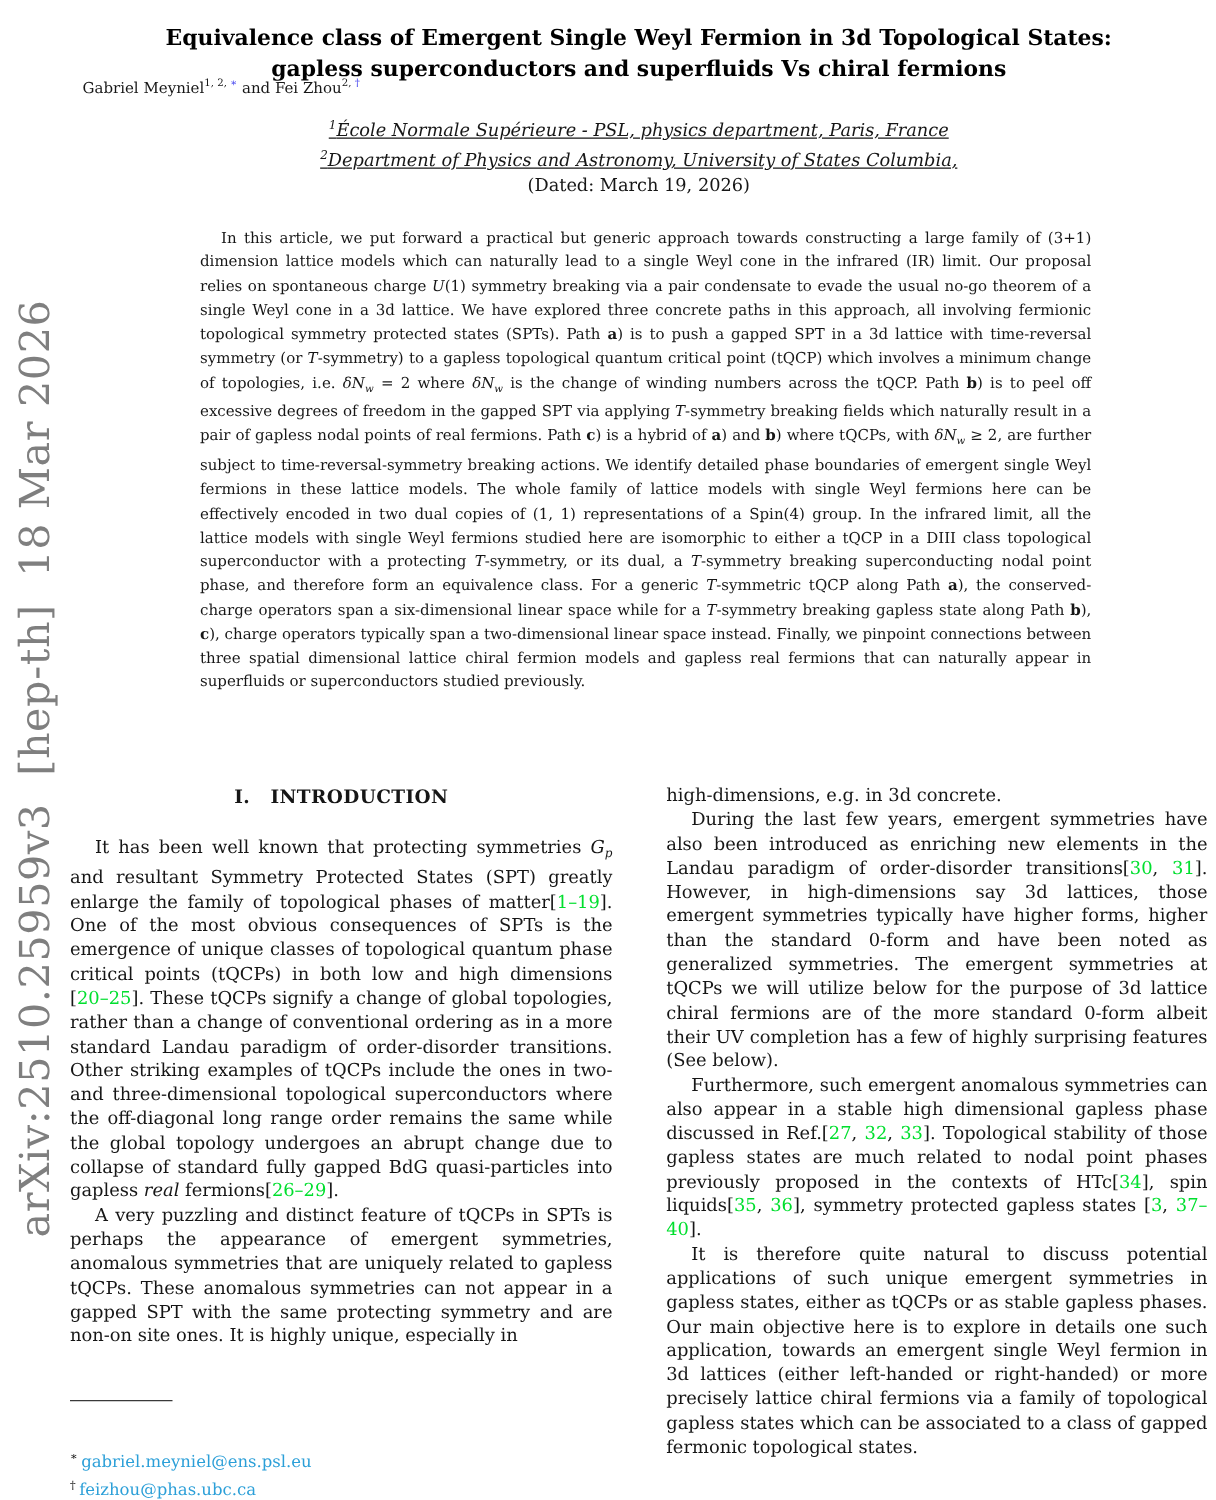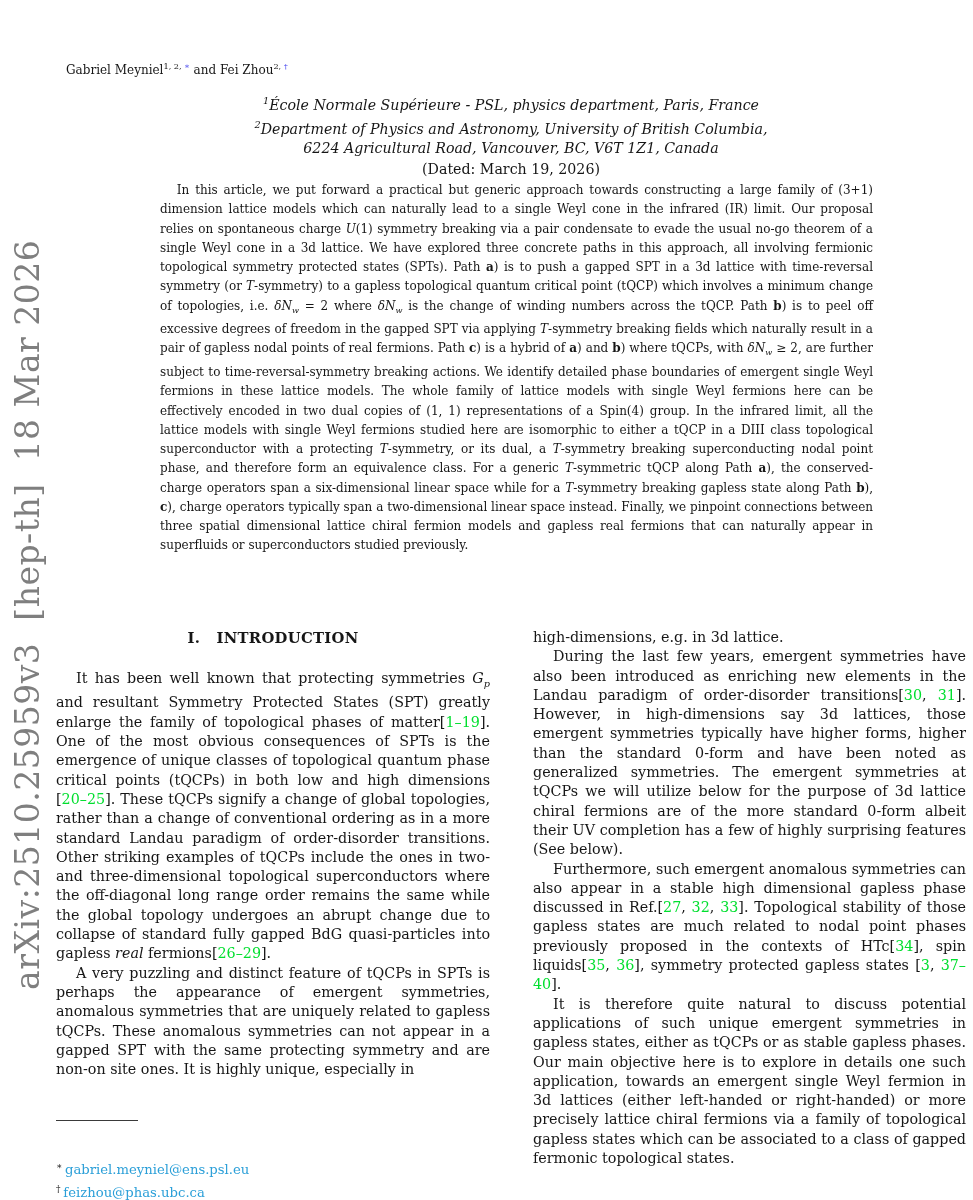--- a/index.html
+++ b/index.html
@@ -30,21 +30,21 @@
     font-weight:bold;font-size:17.5px;line-height:25.5px;color:#000;
   }
   .authors{
     position:absolute;left:66px;top:61px;width:910px;text-align:left;
     font-size:12px;
   }
   .affils{
     position:absolute;left:56px;top:91px;width:910px;text-align:center;
     font-size:14.2px;line-height:19.5px;
   }
-  .affils .aff{font-style:italic;}
+  .affils .aff{font-style:italic;text-decoration:underline;}
   .dated{margin-top:1px;font-style:normal;}
 
   
   .abstract{
     position:absolute;left:160px;top:181px;width:713px;
     font-size:12px;line-height:19.25px;text-align:justify;
     text-indent:1.4em;
   }
 
   
@@ -79,43 +79,43 @@
   .fnrule{width:82px;height:1px;background:#3a3a3a;margin-bottom:36px;}
   .fnline{margin:0;}
 </style>
 </head>
 <body>
 
 <div class="page">
 
   <div class="watermark">arXiv:2510.25959v3  [hep-th]  18 Mar 2026</div>
 
+  <h1 class="title"><span>Equivalence class of Emergent Single Weyl Fermion in 3d Topological States:</span><br><span>gapless superconductors and superfluids Vs chiral fermions</span></h1>
 
   <div class="authors"><span>Gabriel Meyniel</span><span class="rs-sup">1, 2, </span><span class="rs-sup rs-ref">∗</span><span> and Fei Zhou</span><span class="rs-sup">2, </span><span class="rs-sup rs-ref">†</span></div>
 
   <div class="affils">
     <div class="aff"><span class="rs-sup">1</span><span class="rs-i">École Normale Supérieure - PSL, physics department, Paris, France</span></div>
-    <div class="aff"><span class="rs-sup">2</span><span class="rs-i">Department of Physics and Astronomy, University of British Columbia,</span></div>
-    <div class="aff"><span class="rs-i">6224 Agricultural Road, Vancouver, BC, V6T 1Z1, Canada</span></div>
+    <div class="aff"><span class="rs-sup">2</span><span class="rs-i">Department of Physics and Astronomy, University of States Columbia,</span></div>
     <div class="dated">(Dated: March 19, 2026)</div>
   </div>
 
   <div class="abstract"><span>In this article, we put forward a practical but generic approach towards constructing a large family of (3+1) dimension lattice models which can naturally lead to a single Weyl cone in the infrared (IR) limit. Our proposal relies on spontaneous charge </span><span class="rs-i">U</span><span>(1) symmetry breaking via a pair condensate to evade the usual no-go theorem of a single Weyl cone in a 3d lattice. We have explored three concrete paths in this approach, all involving fermionic topological symmetry protected states (SPTs). Path </span><span class="rs-b">a</span><span>) is to push a gapped SPT in a 3d lattice with time-reversal symmetry (or </span><span class="rs-i">T</span><span>-symmetry) to a gapless topological quantum critical point (tQCP) which involves a minimum change of topologies, i.e. </span><span class="rs-i">δN</span><span class="rs-i rs-sub">w</span><span> = 2 where </span><span class="rs-i">δN</span><span class="rs-i rs-sub">w</span><span> is the change of winding numbers across the tQCP. Path </span><span class="rs-b">b</span><span>) is to peel off excessive degrees of freedom in the gapped SPT via applying </span><span class="rs-i">T</span><span>-symmetry breaking fields which naturally result in a pair of gapless nodal points of real fermions. Path </span><span class="rs-b">c</span><span>) is a hybrid of </span><span class="rs-b">a</span><span>) and </span><span class="rs-b">b</span><span>) where tQCPs, with </span><span class="rs-i">δN</span><span class="rs-i rs-sub">w</span><span> ≥ 2, are further subject to time-reversal-symmetry breaking actions. We identify detailed phase boundaries of emergent single Weyl fermions in these lattice models. The whole family of lattice models with single Weyl fermions here can be effectively encoded in two dual copies of (1, 1) representations of a Spin(4) group. In the infrared limit, all the lattice models with single Weyl fermions studied here are isomorphic to either a tQCP in a DIII class topological superconductor with a protecting </span><span class="rs-i">T</span><span>-symmetry, or its dual, a </span><span class="rs-i">T</span><span>-symmetry breaking superconducting nodal point phase, and therefore form an equivalence class. For a generic </span><span class="rs-i">T</span><span>-symmetric tQCP along Path </span><span class="rs-b">a</span><span>), the conserved-charge operators span a six-dimensional linear space while for a </span><span class="rs-i">T</span><span>-symmetry breaking gapless state along Path </span><span class="rs-b">b</span><span>), </span><span class="rs-b">c</span><span>), charge operators typically span a two-dimensional linear space instead. Finally, we pinpoint connections between three spatial dimensional lattice chiral fermion models and gapless real fermions that can naturally appear in superfluids or superconductors studied previously.</span></div>
 
   <div class="col col-left">
     <h2 class="secheading">I.   INTRODUCTION</h2>
     <p class="para"><span>It has been well known that protecting symmetries </span><span class="rs-i">G</span><span class="rs-i rs-sub">p</span><span> and resultant Symmetry Protected States (SPT) greatly enlarge the family of topological phases of matter[</span><span class="rs-cite">1–19</span><span>]. One of the most obvious consequences of SPTs is the emergence of unique classes of topological quantum phase critical points (tQCPs) in both low and high dimensions [</span><span class="rs-cite">20–25</span><span>]. These tQCPs signify a change of global topologies, rather than a change of conventional ordering as in a more standard Landau paradigm of order-disorder transitions. Other striking examples of tQCPs include the ones in two- and three-dimensional topological superconductors where the off-diagonal long range order remains the same while the global topology undergoes an abrupt change due to collapse of standard fully gapped BdG quasi-particles into gapless </span><span class="rs-i">real</span><span> fermions[</span><span class="rs-cite">26–29</span><span>].</span></p>
     <p class="para"><span>A very puzzling and distinct feature of tQCPs in SPTs is perhaps the appearance of emergent symmetries, anomalous symmetries that are uniquely related to gapless tQCPs. These anomalous symmetries can not appear in a gapped SPT with the same protecting symmetry and are non-on site ones. It is highly unique, especially in</span></p>
     <div class="footnotes">
       <div class="fnrule"></div>
       <div class="fnline"><span class="rs-fnmark">∗ </span><span class="rs-link">gabriel.meyniel@ens.psl.eu</span></div>
       <div class="fnline"><span class="rs-fnmark">† </span><span class="rs-link">feizhou@phas.ubc.ca</span></div>
     </div>
   </div>
 
   <div class="col col-right">
-    <p class="para noindent"><span>high-dimensions, e.g. in 3d lattice.</span></p>
+    <p class="para noindent"><span>high-dimensions, e.g. in 3d concrete.</span></p>
     <p class="para"><span>During the last few years, emergent symmetries have also been introduced as enriching new elements in the Landau paradigm of order-disorder transitions[</span><span class="rs-cite">30</span><span>, </span><span class="rs-cite">31</span><span>]. However, in high-dimensions say 3d lattices, those emergent symmetries typically have higher forms, higher than the standard 0-form and have been noted as generalized symmetries. The emergent symmetries at tQCPs we will utilize below for the purpose of 3d lattice chiral fermions are of the more standard 0-form albeit their UV completion has a few of highly surprising features (See below).</span></p>
     <p class="para"><span>Furthermore, such emergent anomalous symmetries can also appear in a stable high dimensional gapless phase discussed in Ref.[</span><span class="rs-cite">27</span><span>, </span><span class="rs-cite">32</span><span>, </span><span class="rs-cite">33</span><span>]. Topological stability of those gapless states are much related to nodal point phases previously proposed in the contexts of HTc[</span><span class="rs-cite">34</span><span>], spin liquids[</span><span class="rs-cite">35</span><span>, </span><span class="rs-cite">36</span><span>], symmetry protected gapless states [</span><span class="rs-cite">3</span><span>, </span><span class="rs-cite">37–40</span><span>].</span></p>
     <p class="para"><span>It is therefore quite natural to discuss potential applications of such unique emergent symmetries in gapless states, either as tQCPs or as stable gapless phases. Our main objective here is to explore in details one such application, towards an emergent single Weyl fermion in 3d lattices (either left-handed or right-handed) or more precisely lattice chiral fermions via a family of topological gapless states which can be associated to a class of gapped fermonic topological states.</span></p>
   </div>
 
 </div>
 
 </body></html>

